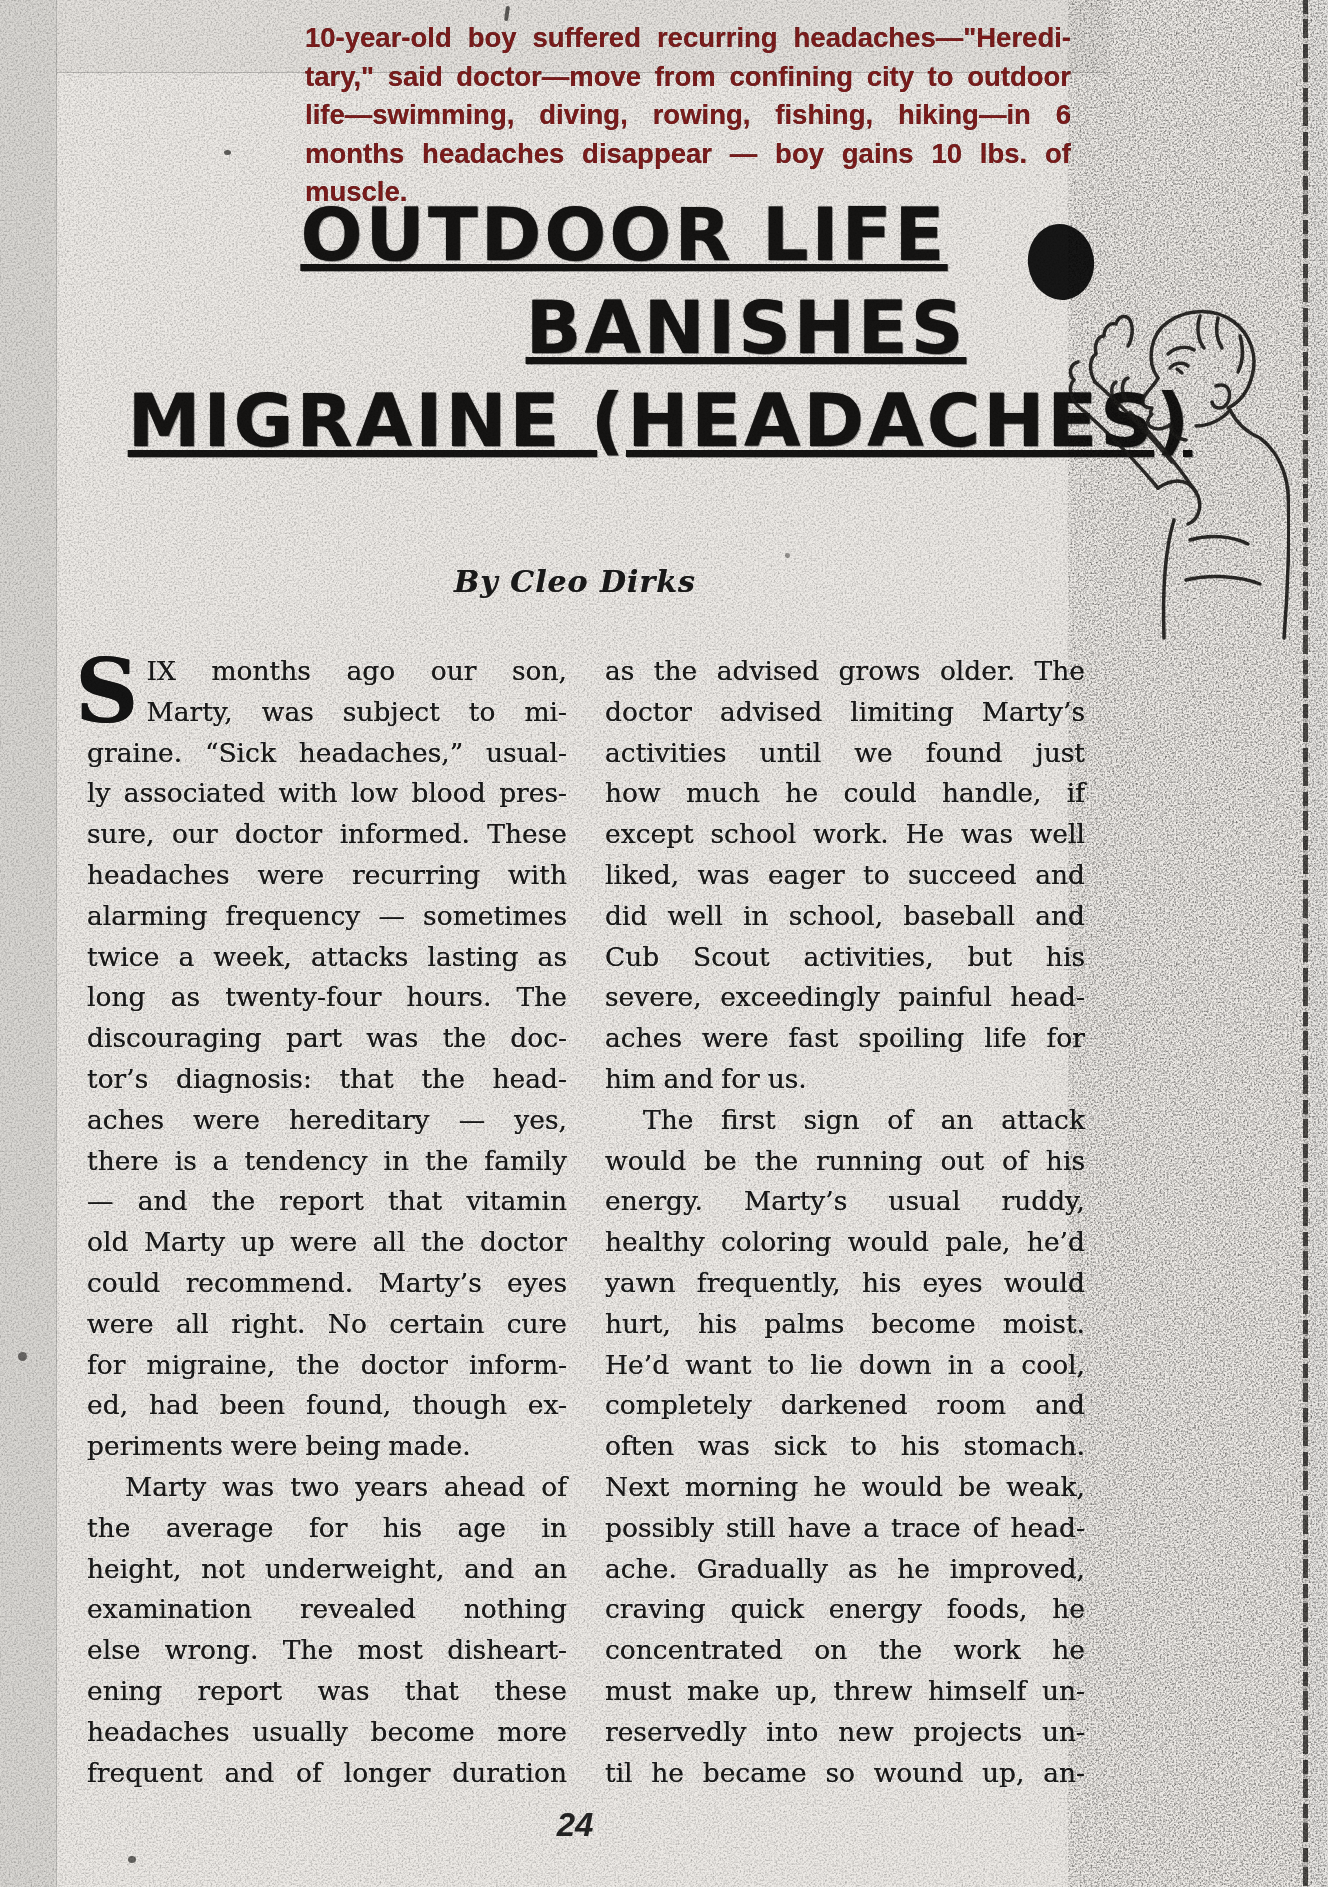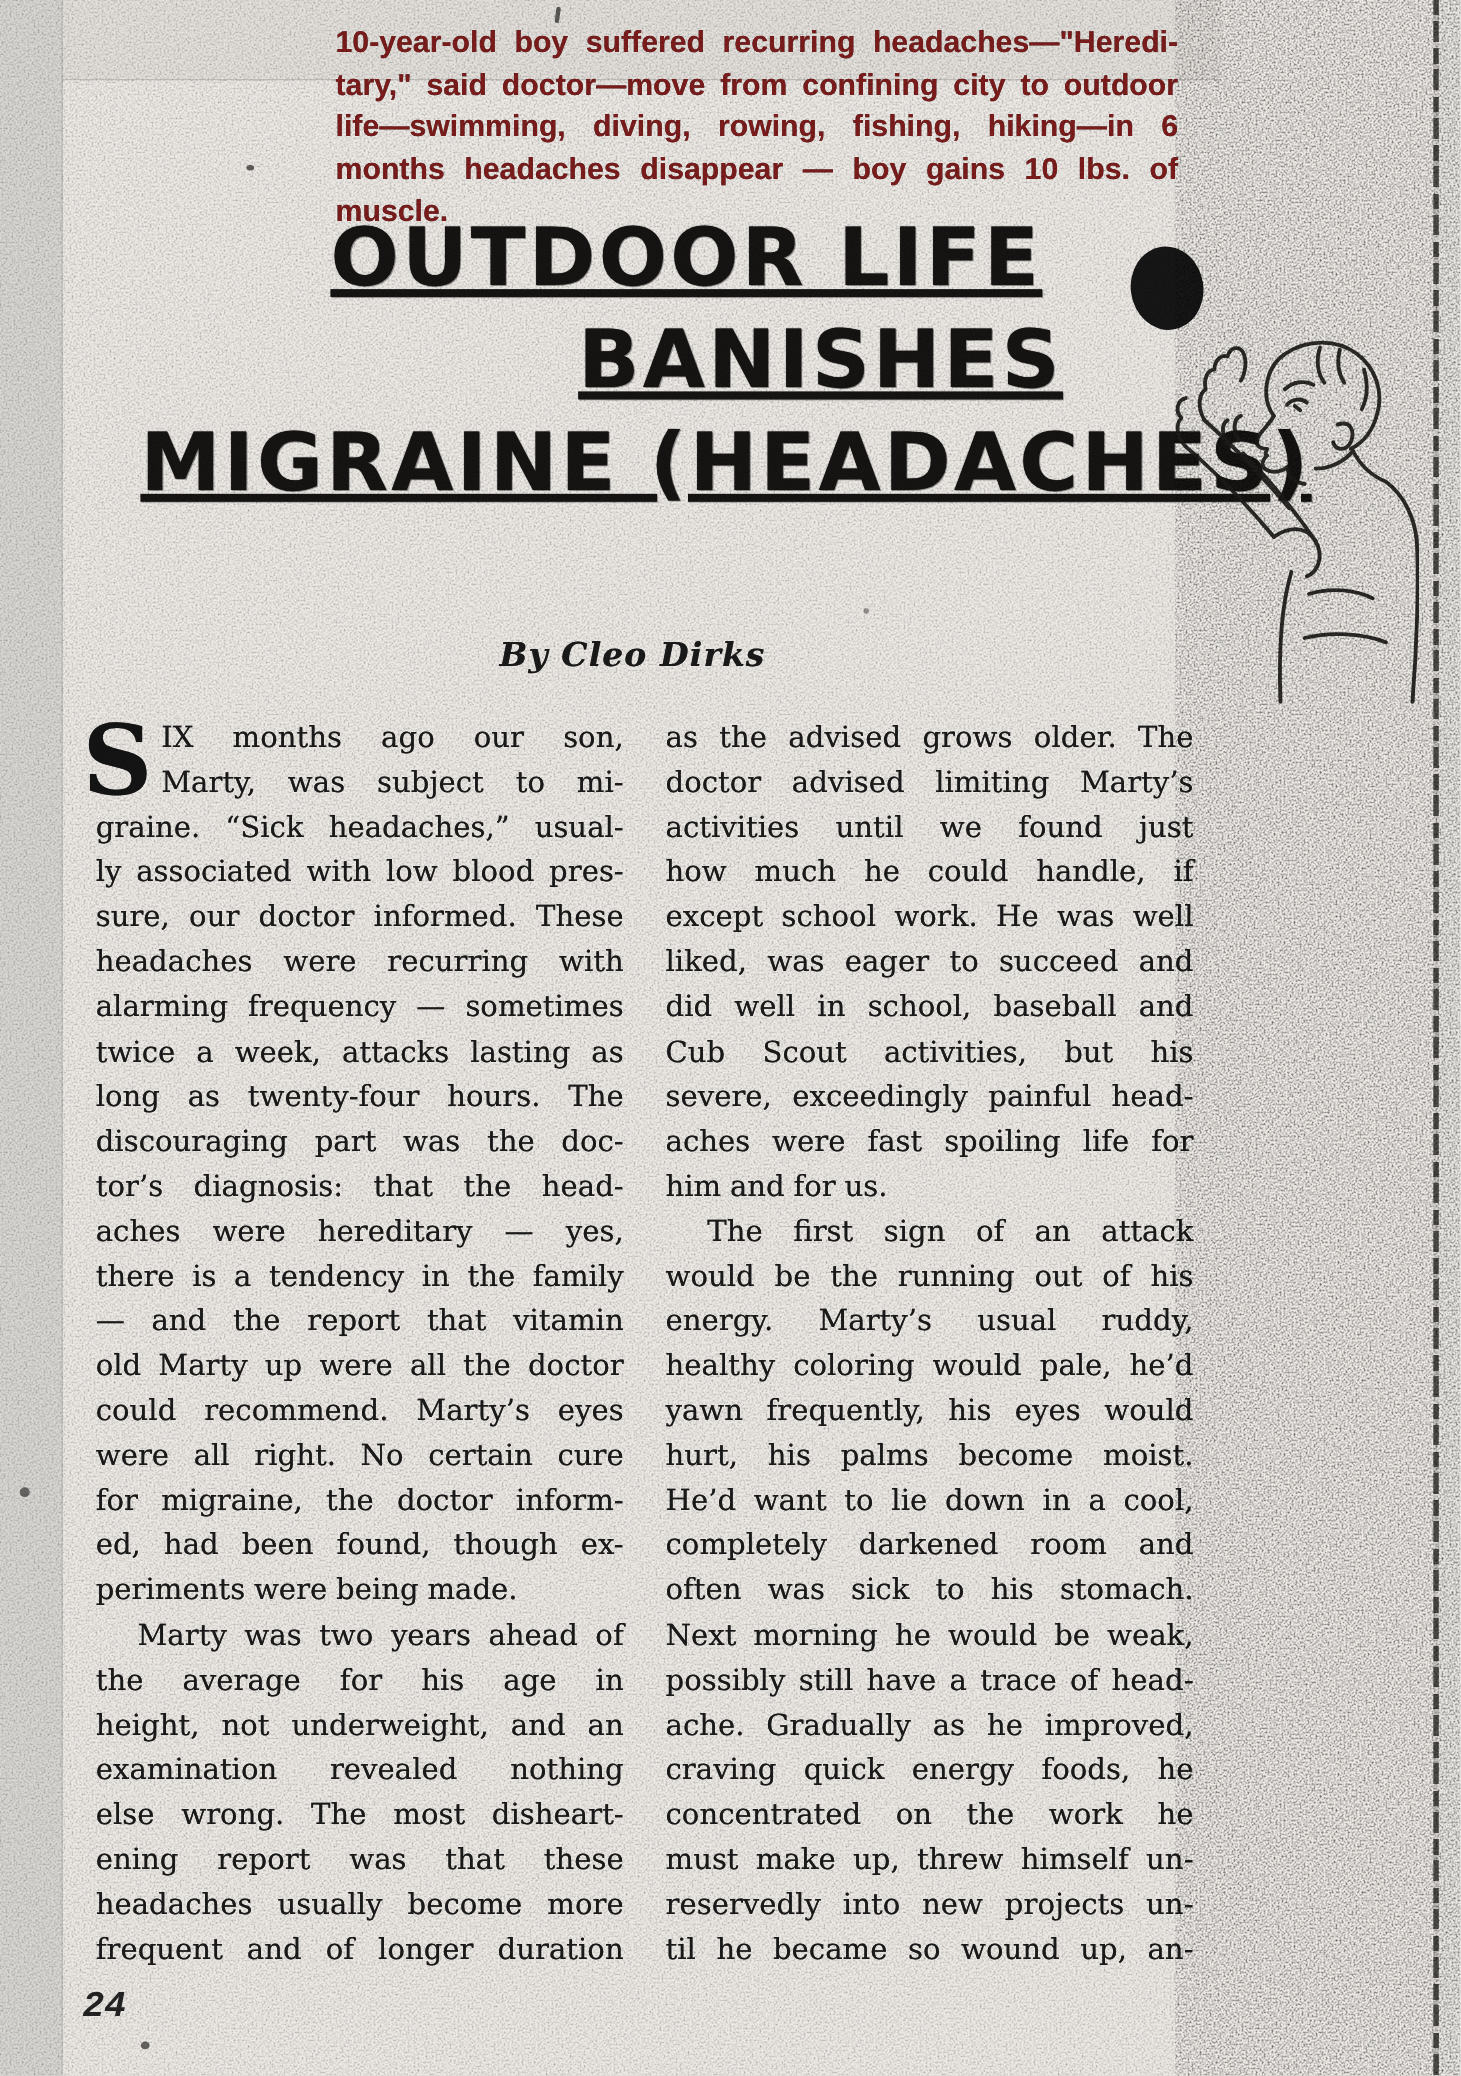--- a/index.html
+++ b/index.html
@@ -53,21 +53,21 @@
   .hline:nth-child(1){transform:translateX(-36px);}
   .hline:nth-child(2){transform:translateX(86px);}
   
   .ball{
     position:absolute;left:1028px;top:224px;width:66px;height:76px;
     background:#171717;border-radius:50%;transform:rotate(-8deg);
   }
   .boy-art{position:absolute;left:1000px;top:200px;width:290px;height:440px;}
   
   .byline{
-    position:absolute;left:75px;top:578px;width:1000px;text-align:center;
+    position:absolute;left:75px;top:564px;width:1000px;text-align:center;
     font-family:"DejaVu Serif", serif;font-style:italic;font-weight:bold;
     font-size:30px;color:#1b1b1b;letter-spacing:1px;
     text-shadow:0 0 .5px rgba(20,20,20,.7);
   }
   
   .col{
     position:absolute;top:651px;width:492px;
     font-family:"DejaVu Serif", serif;font-size:26.5px;color:#1b1b1b;
     text-shadow:0 0 .6px rgba(25,25,25,.8);
     word-spacing:-.5px;
@@ -76,22 +76,22 @@
   .col-right{left:593px;}
   .para{margin:0;}
   .line{height:40.8px;line-height:40.8px;text-align:justify;overflow:visible;margin-left:12px;}
   .line.j{text-align-last:justify;}
   .line.ind{padding-left:38px;}
   .dropcap{
     float:left;font-size:88px;line-height:76px;font-weight:bold;
     padding:2px 8px 0 0;color:#151515;
   }
   .page-number{
-    position:absolute;left:75px;top:1806px;width:1000px;
-    font-family:Liberation Mono, monospace;font-style:italic;font-weight:bold;
+    position:absolute;left:75px;top:1806px;width:1000px;text-align:center;
+    font-family:Liberation Sans, sans-serif;font-style:italic;font-weight:bold;
     font-size:33px;color:#242424;
   }
   
   .speck{position:absolute;background:#3a3836;border-radius:50%;opacity:.8;}
   .sp1{left:505px;top:6px;width:4px;height:15px;border-radius:2px;transform:rotate(8deg);}
   .sp2{left:224px;top:150px;width:7px;height:5px;}
   .sp3{left:18px;top:1352px;width:9px;height:9px;opacity:.7;}
   .sp4{left:128px;top:1856px;width:8px;height:7px;opacity:.75;}
   .sp5{left:785px;top:553px;width:5px;height:5px;opacity:.5;}
   .noise{position:absolute;left:0;top:0;width:1328px;height:1887px;pointer-events:none;}

